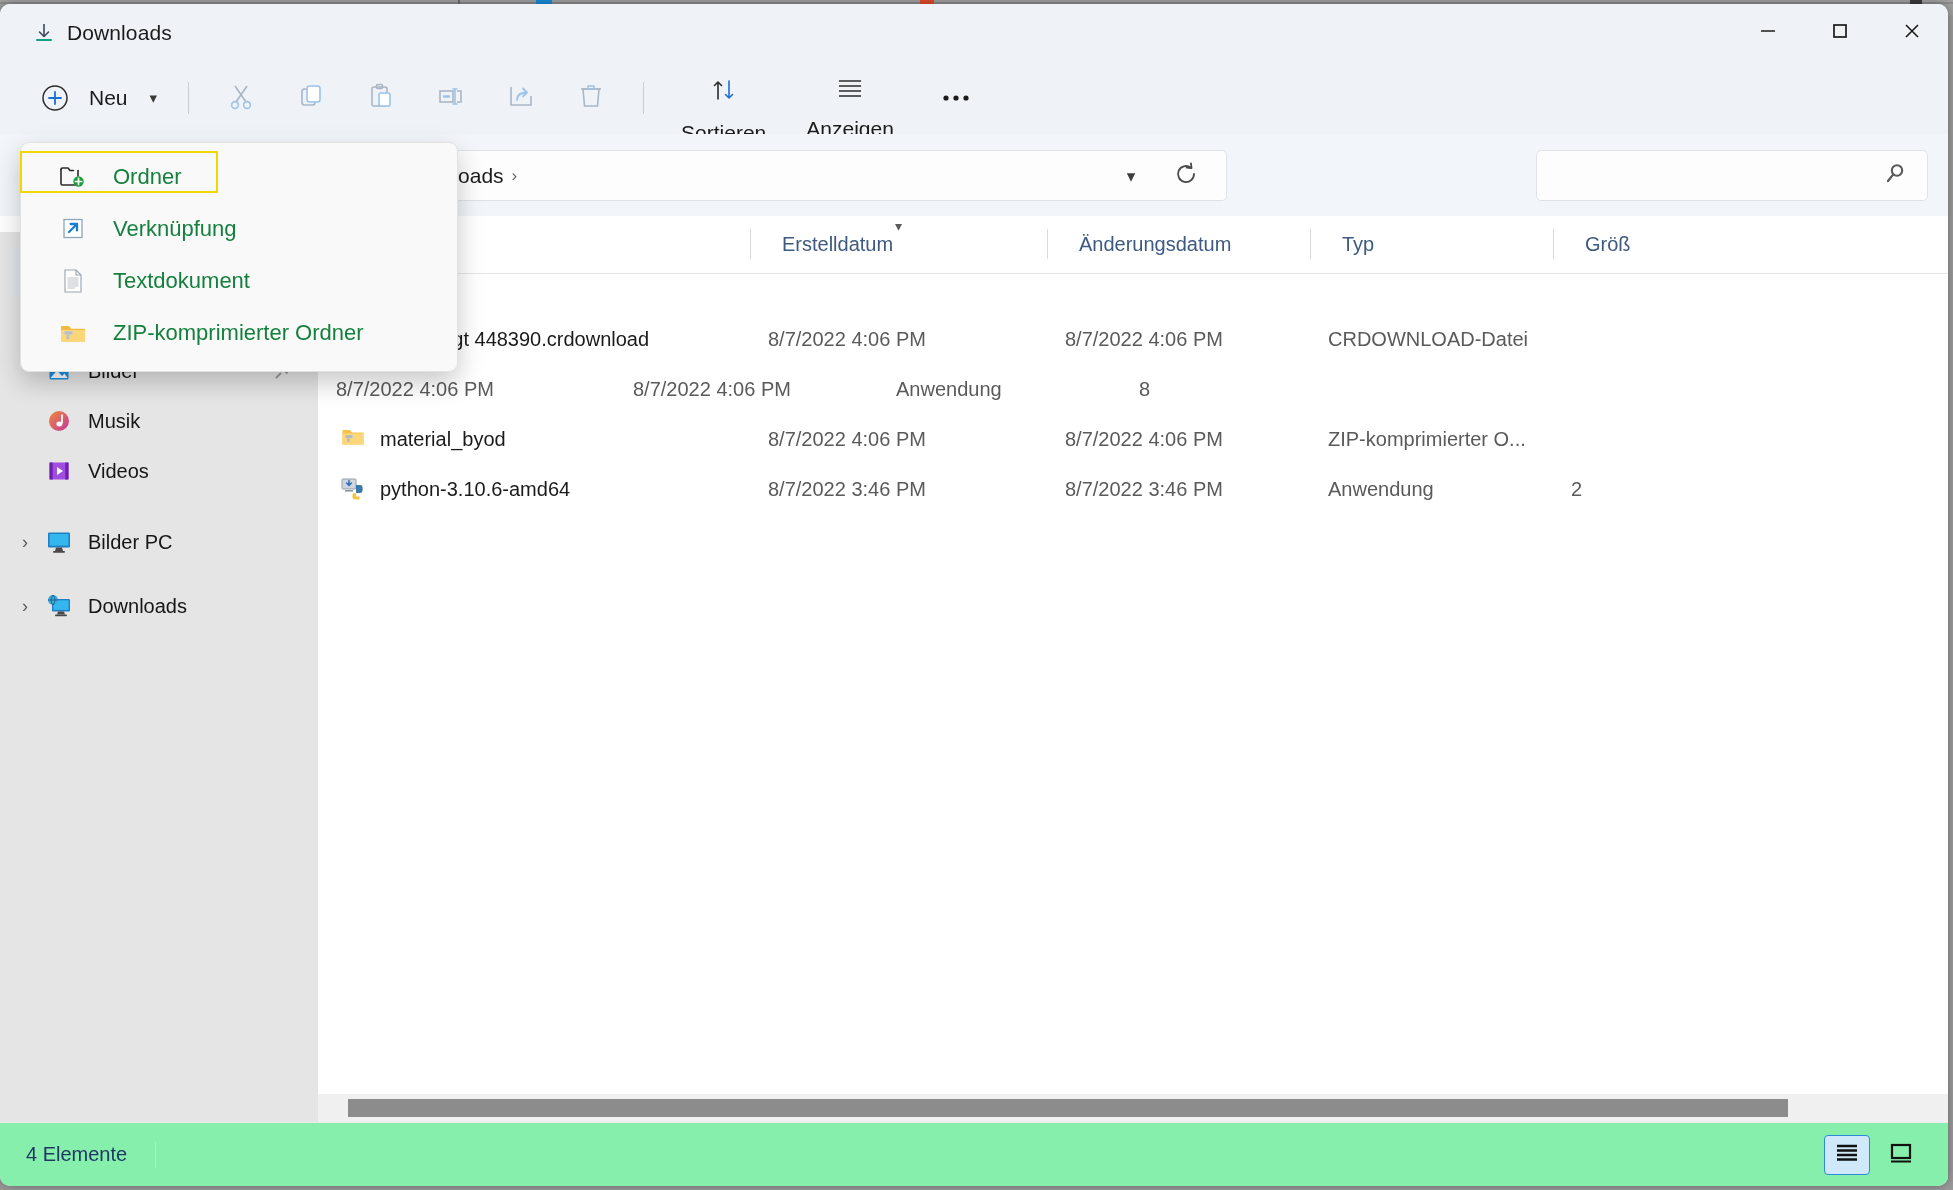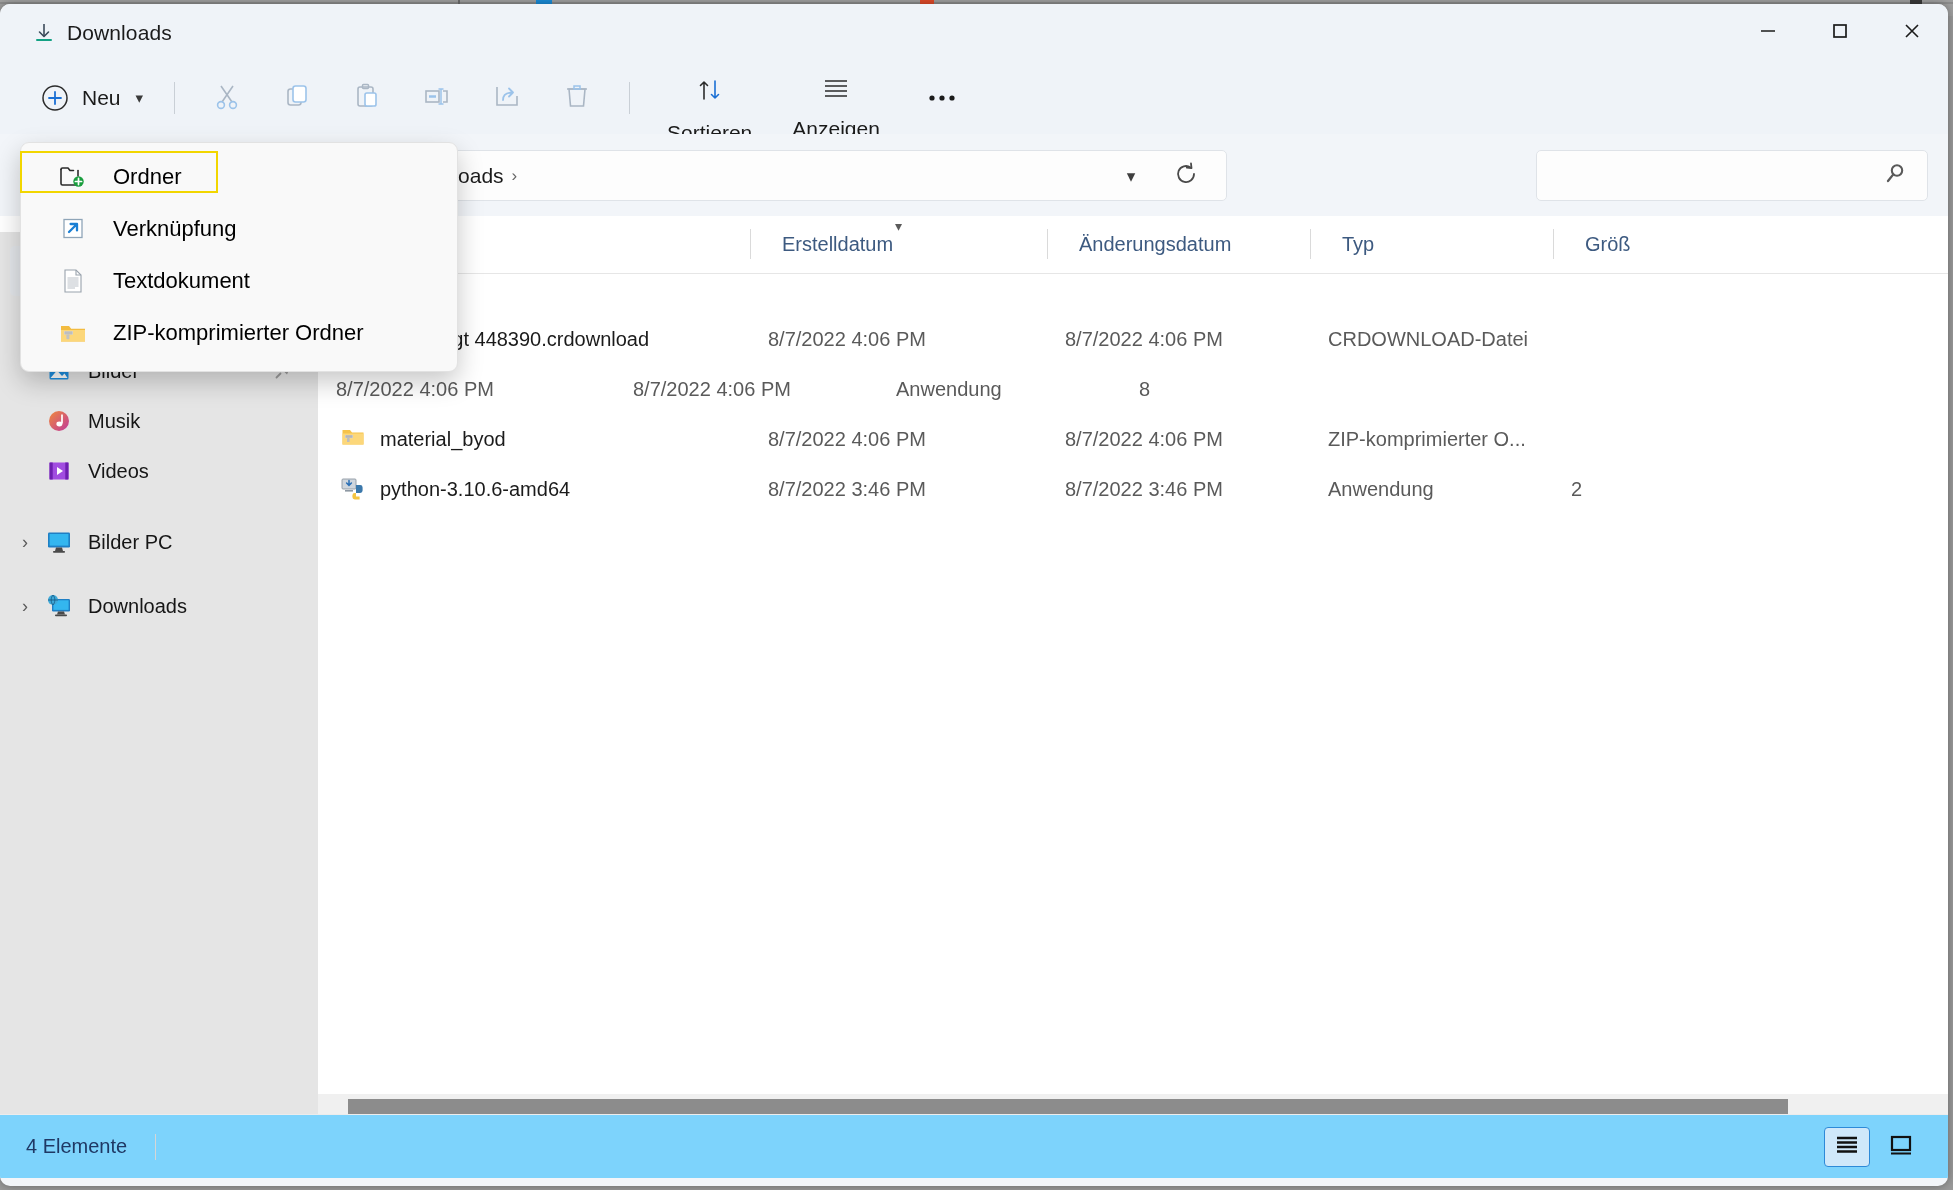--- a/index.html
+++ b/index.html
@@ -70,21 +70,21 @@
     cursor: default;
   }
 
   
   #command-bar {
     position: absolute; left: 0; top: 58px; width: 100%; height: 72px;
     background: #eff3f8;
     display: flex; align-items: center;
   }
   #new-button {
-    display: flex; align-items: center; gap: 11px;
+    display: flex; align-items: center; gap: 18px;
     margin-left: 25px; height: 44px; padding: 0 14px 0 6px;
     border-radius: 6px; cursor: default; justify-content: center;
   }
   #new-button .nb-label { font-size: 21px; color: #1a1a1a; }
   .tb-sep {
     width: 1px; height: 32px; background: #c9cfd6; margin: 0 17px;
   }
   .tb-icon {
     width: 56px; height: 44px;
     display: flex; align-items: center; justify-content: center;
@@ -204,22 +204,22 @@
     position: absolute; left: 318px; bottom: 0; right: 0; height: 28px;
     background: #f0f0f0;
   }
   #h-scrollbar .thumb {
     position: absolute; left: 30px; top: 5px; width: 1440px; height: 18px;
     background: #8c8c8c; border-radius: 0;
   }
 
   
   #status-bar {
-    position: absolute; left: 0; bottom: 8px; width: 100%; height: 64px;
-    background: #7dd3fc; border-top: 1px solid #ececec;
+    position: absolute; left: 0; bottom: 0; width: 100%; height: 64px;
+    background: #86efac; border-top: 1px solid #ececec;
     display: flex; align-items: center;
   }
   #status-text { font-size: 20px; color: #1f3864; margin-left: 26px; }
   #status-sep { width: 1px; height: 26px; background: #d6d6d6; margin-left: 28px; }
   #view-buttons { position: absolute; right: 24px; top: 50%; transform: translateY(-50%); display: flex; gap: 8px; }
   .view-btn {
     width: 46px; height: 40px; display: flex; align-items: center;
     justify-content: center; border-radius: 4px; cursor: default;
   }
   .view-btn.active { background: #cfe8fa; border: 1px solid #2d8ad8; }
@@ -238,21 +238,21 @@
   .menu-item {
     position: relative;
     display: flex; align-items: center;
     height: 52px; margin: 0 6px; padding-left: 26px;
     border-radius: 5px; cursor: default;
   }
   .menu-item .mi-ico {
     width: 40px; display: flex; align-items: center; justify-content: center;
     flex: none;
   }
-  .menu-item .mi-lbl { font-size: 22px; color: #000000; padding-left: 20px; }
+  .menu-item .mi-lbl { font-size: 22px; color: #15803d; padding-left: 20px; }
 
   
   #highlight-ordner {
     position: absolute; left: 20px; top: 148px;
     width: 196px; height: 40px;
     background: #ffe800;
     z-index: 38;
     clip-path: polygon(0% 4%, 100% 0%, 100% 96%, 0% 100%);
   }
   #highlight-border {

